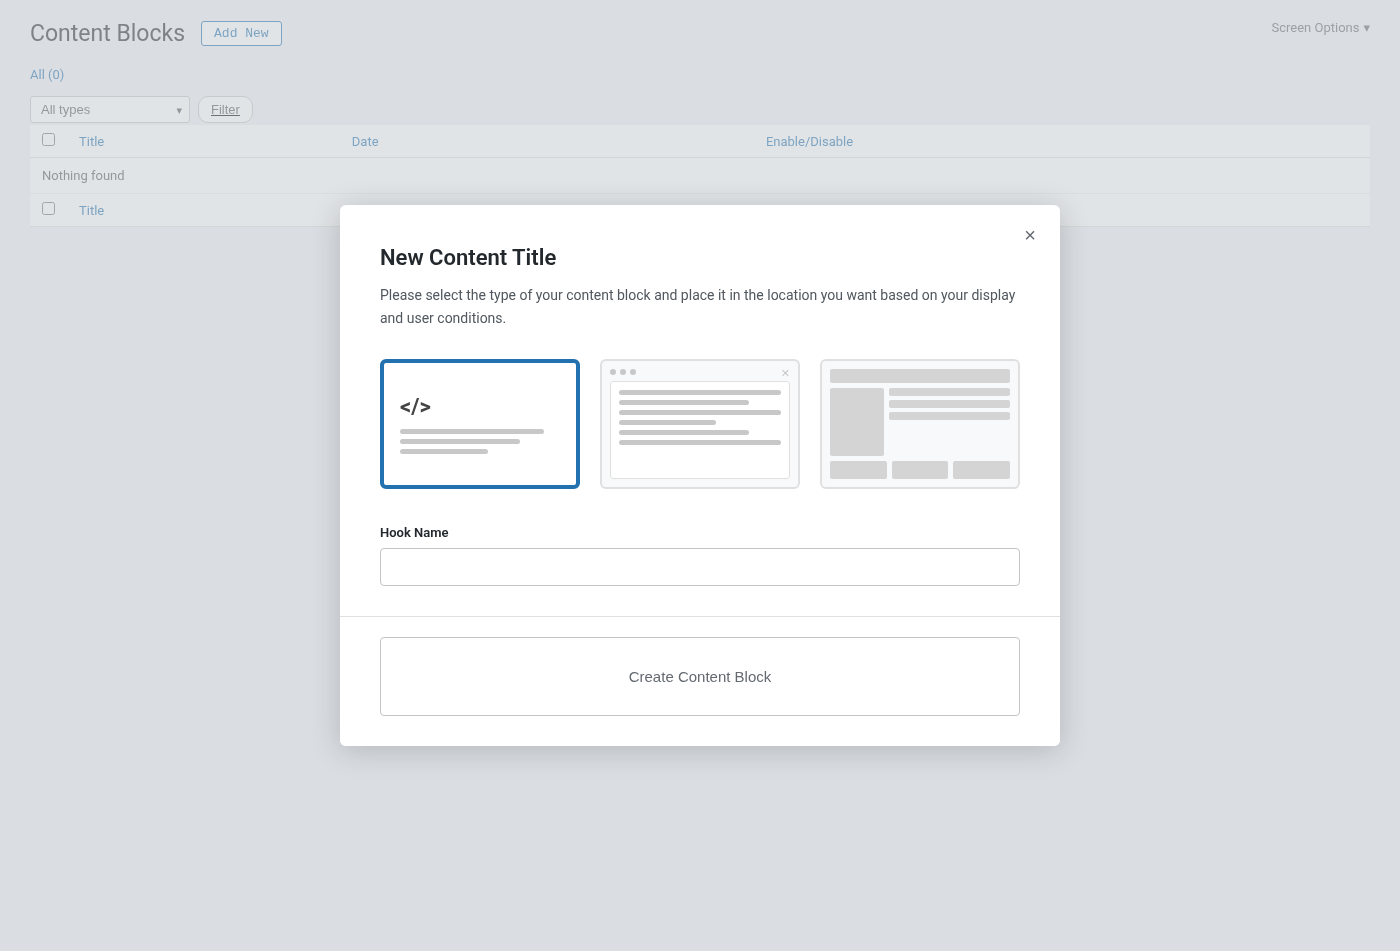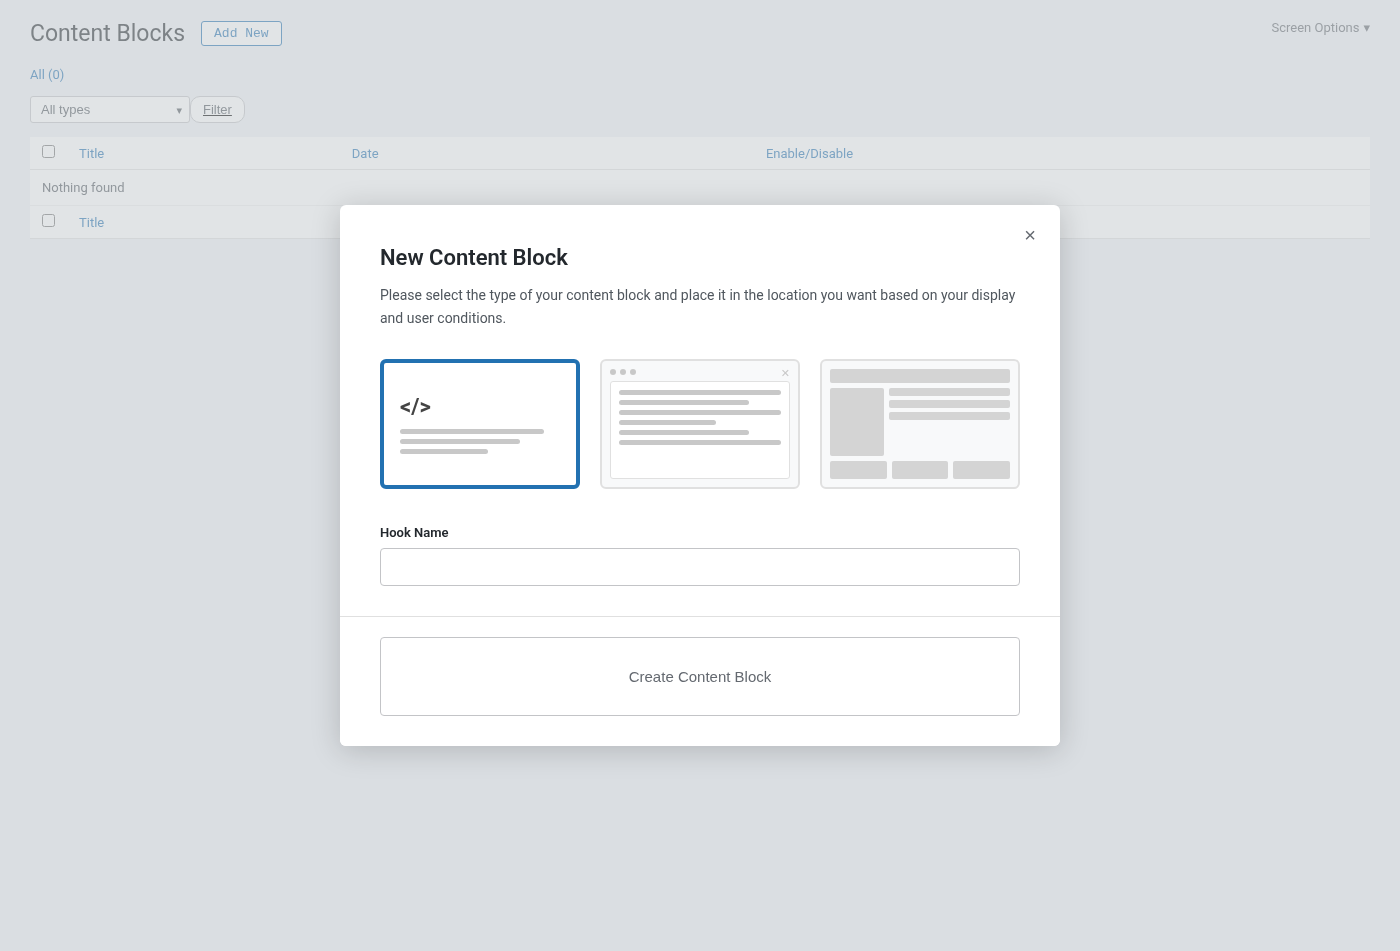--- a/index.html
+++ b/index.html
@@ -63,21 +63,22 @@
     }
 
     .all-count a {
       color: #2271b1;
       text-decoration: none;
     }
 
     .filter-row {
       display: flex;
       align-items: center;
-      margin-bottom: 14px;
+      gap: 8px;
+      margin-bottom: 2px;
       text-decoration: underline;
     }
 
     .filter-select {
       border: 1px solid #c3c4c7;
       background: #fff;
       padding: 5px 28px 5px 10px;
       border-radius: 3px;
       font-size: 13px;
       color: #50575e;
@@ -460,21 +461,21 @@
     </tfoot>
   </table>
 </div>
 
 <div class="overlay">
 
   <div class="modal">
     <button class="modal-close">×</button>
 
     <div class="modal-body">
-      <h2 class="modal-title">New Content Block</h2>
+      <h2 class="modal-title">New Content Title</h2>
       <p class="modal-description">Please select the type of your content block and place it in the location you want based on your display and user conditions.</p>
 
       
       <div class="block-types">
 
         <div class="block-type-card selected">
           <div class="card-code-inner">
             <div class="code-icon-row">
               <span style="font-size:22px;font-weight:700;color:#444;">&lt;/&gt;</span>
               <div style="display:flex;flex-direction:column;gap:3px;flex:1;">

